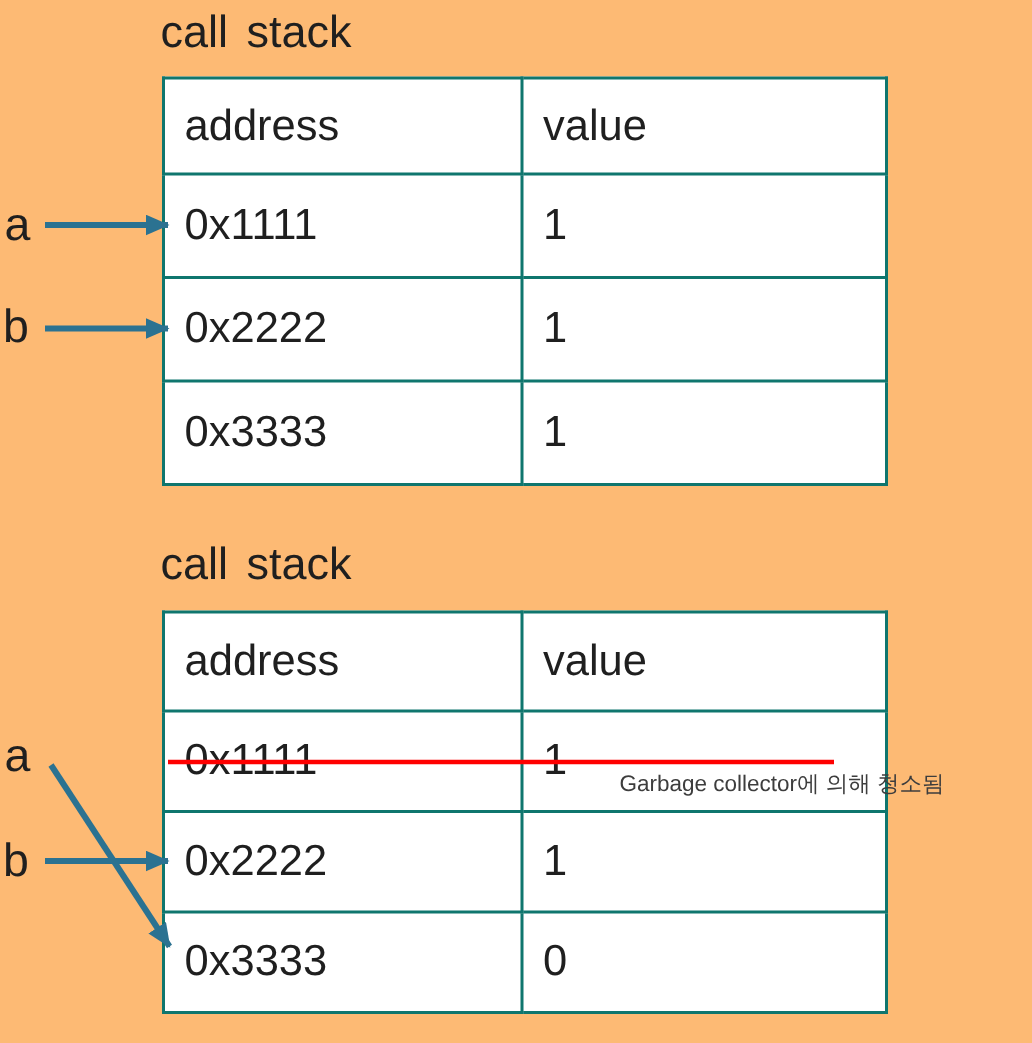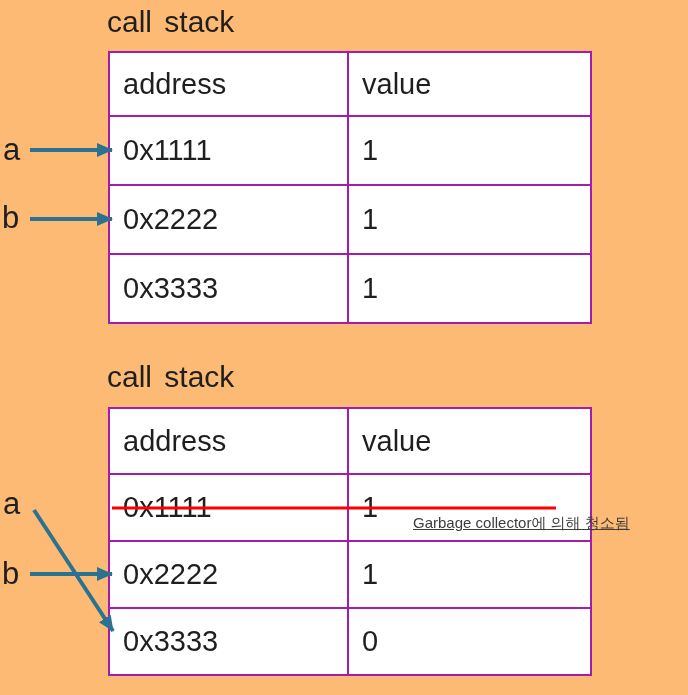--- a/index.html
+++ b/index.html
@@ -25,21 +25,21 @@
     white-space: nowrap;
   }
   .stack-table {
     position: absolute;
     left: 108px;
     border-collapse: collapse;
     table-layout: fixed;
     background: #ffffff;
   }
   .stack-table th, .stack-table td {
-    border: 2px solid #a21caf;
+    border: 2px solid #0f766e;
     font-size: 29px;
     font-weight: 400;
     text-align: left;
     vertical-align: middle;
     padding: 0 0 0 13px;
     color: #1f1f1f;
     box-sizing: border-box;
     white-space: nowrap;
     overflow: hidden;
   }
@@ -59,21 +59,20 @@
   }
   .annotation {
     position: absolute;
     left: 413px;
     top: 512px;
     font-size: 15px;
     line-height: 21px;
     color: #3d3d3d;
     white-space: nowrap;
     z-index: 7;
-    text-decoration: underline;
   }
 </style>
 </head>
 <body>
 
 <div class="canvas">
 
   <div class="diagram-title" style="top:3px;">call stack</div>
 
   <table class="stack-table" style="top:51px;">

